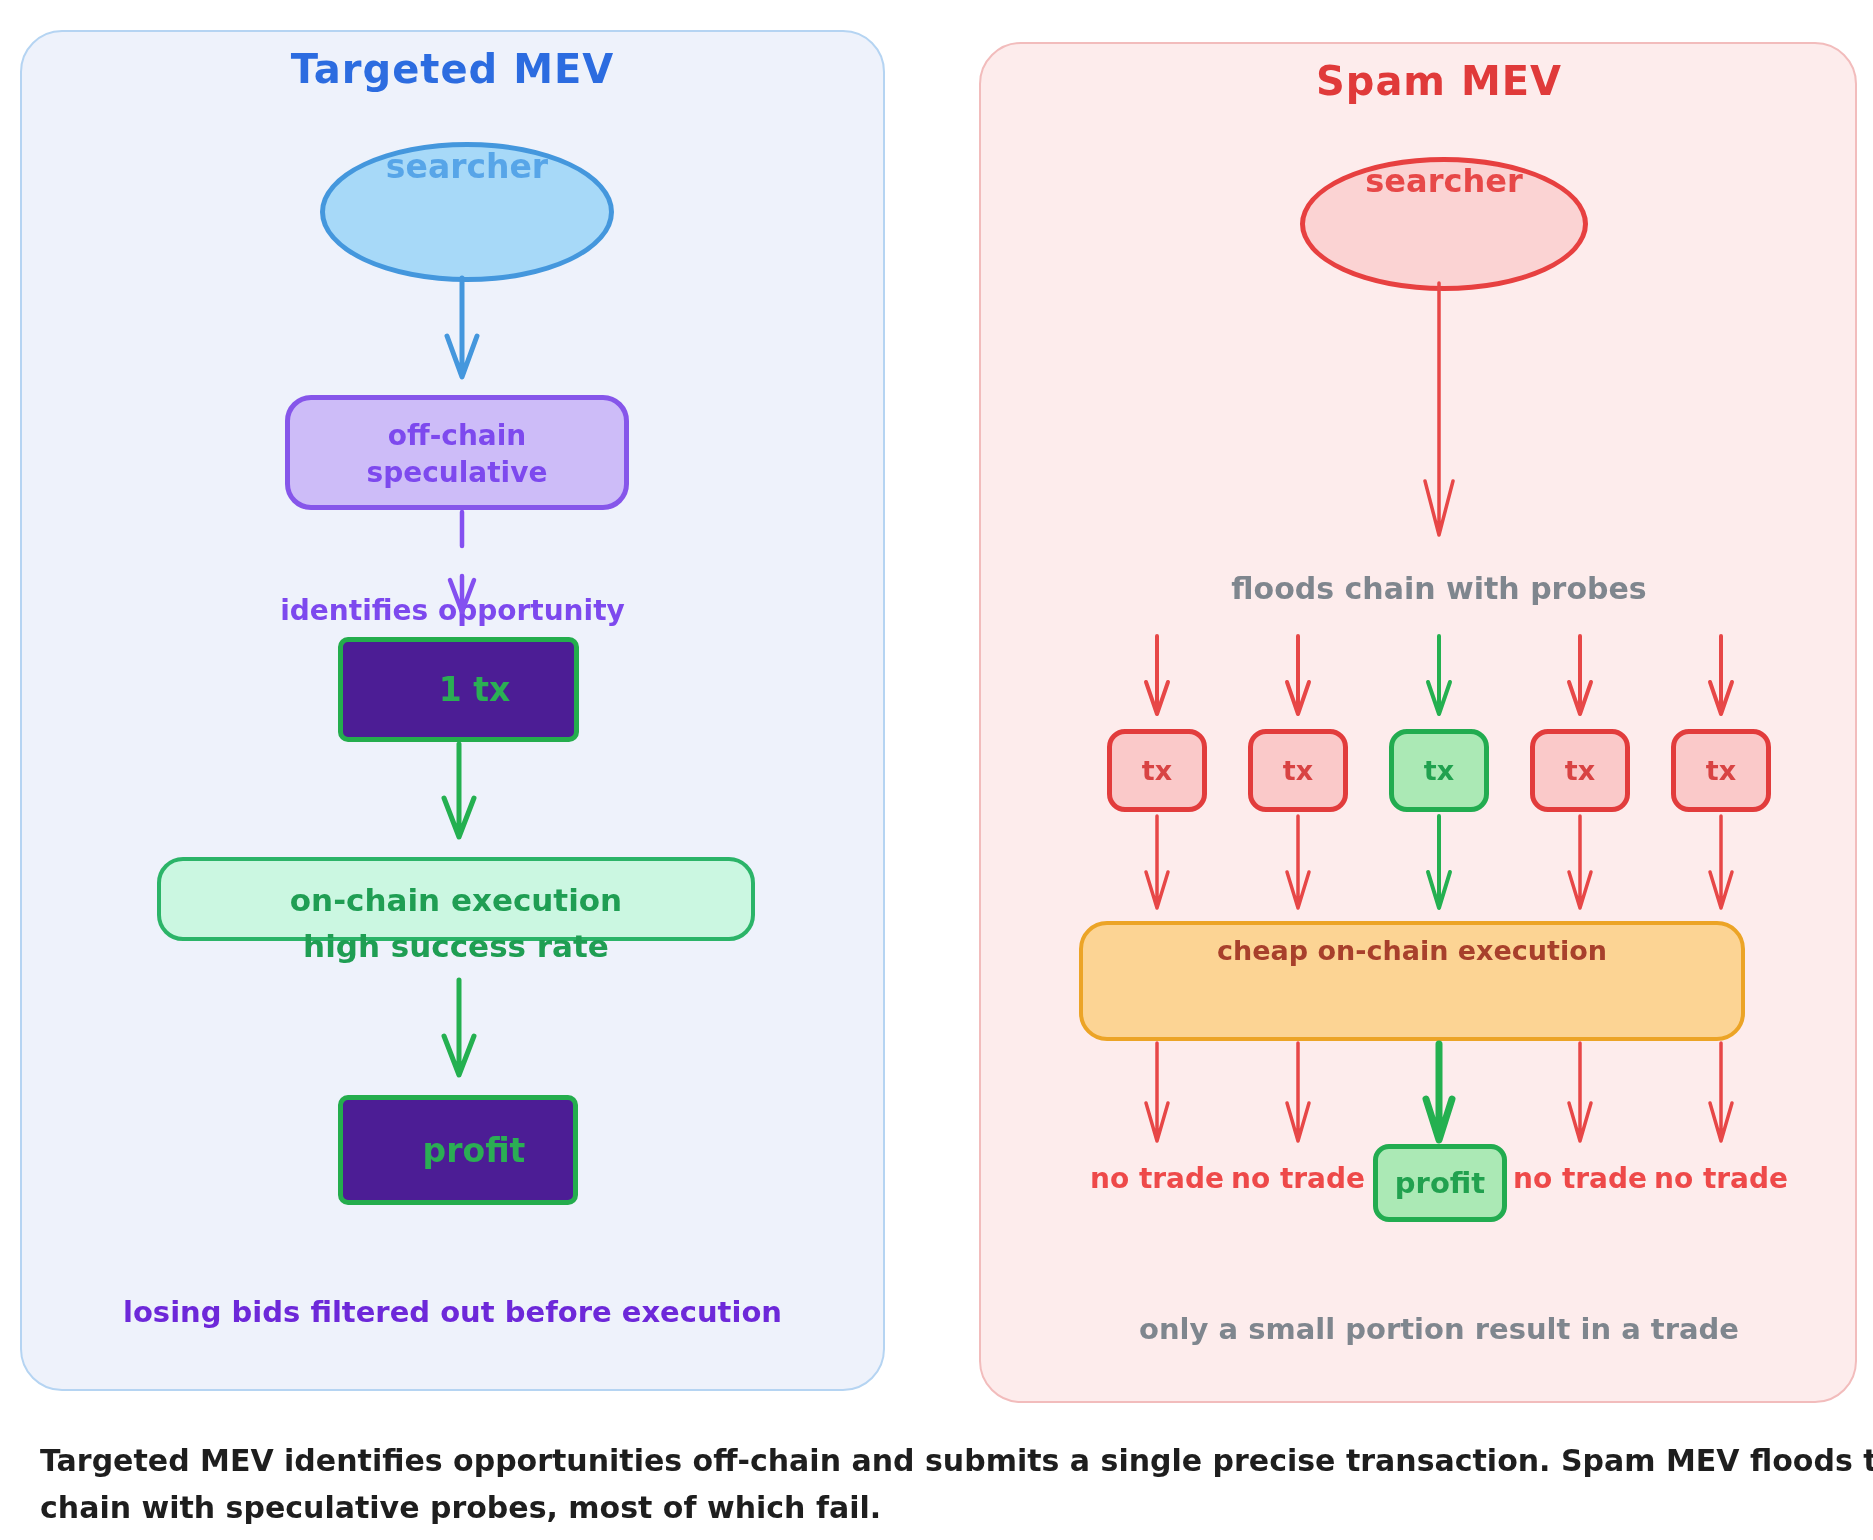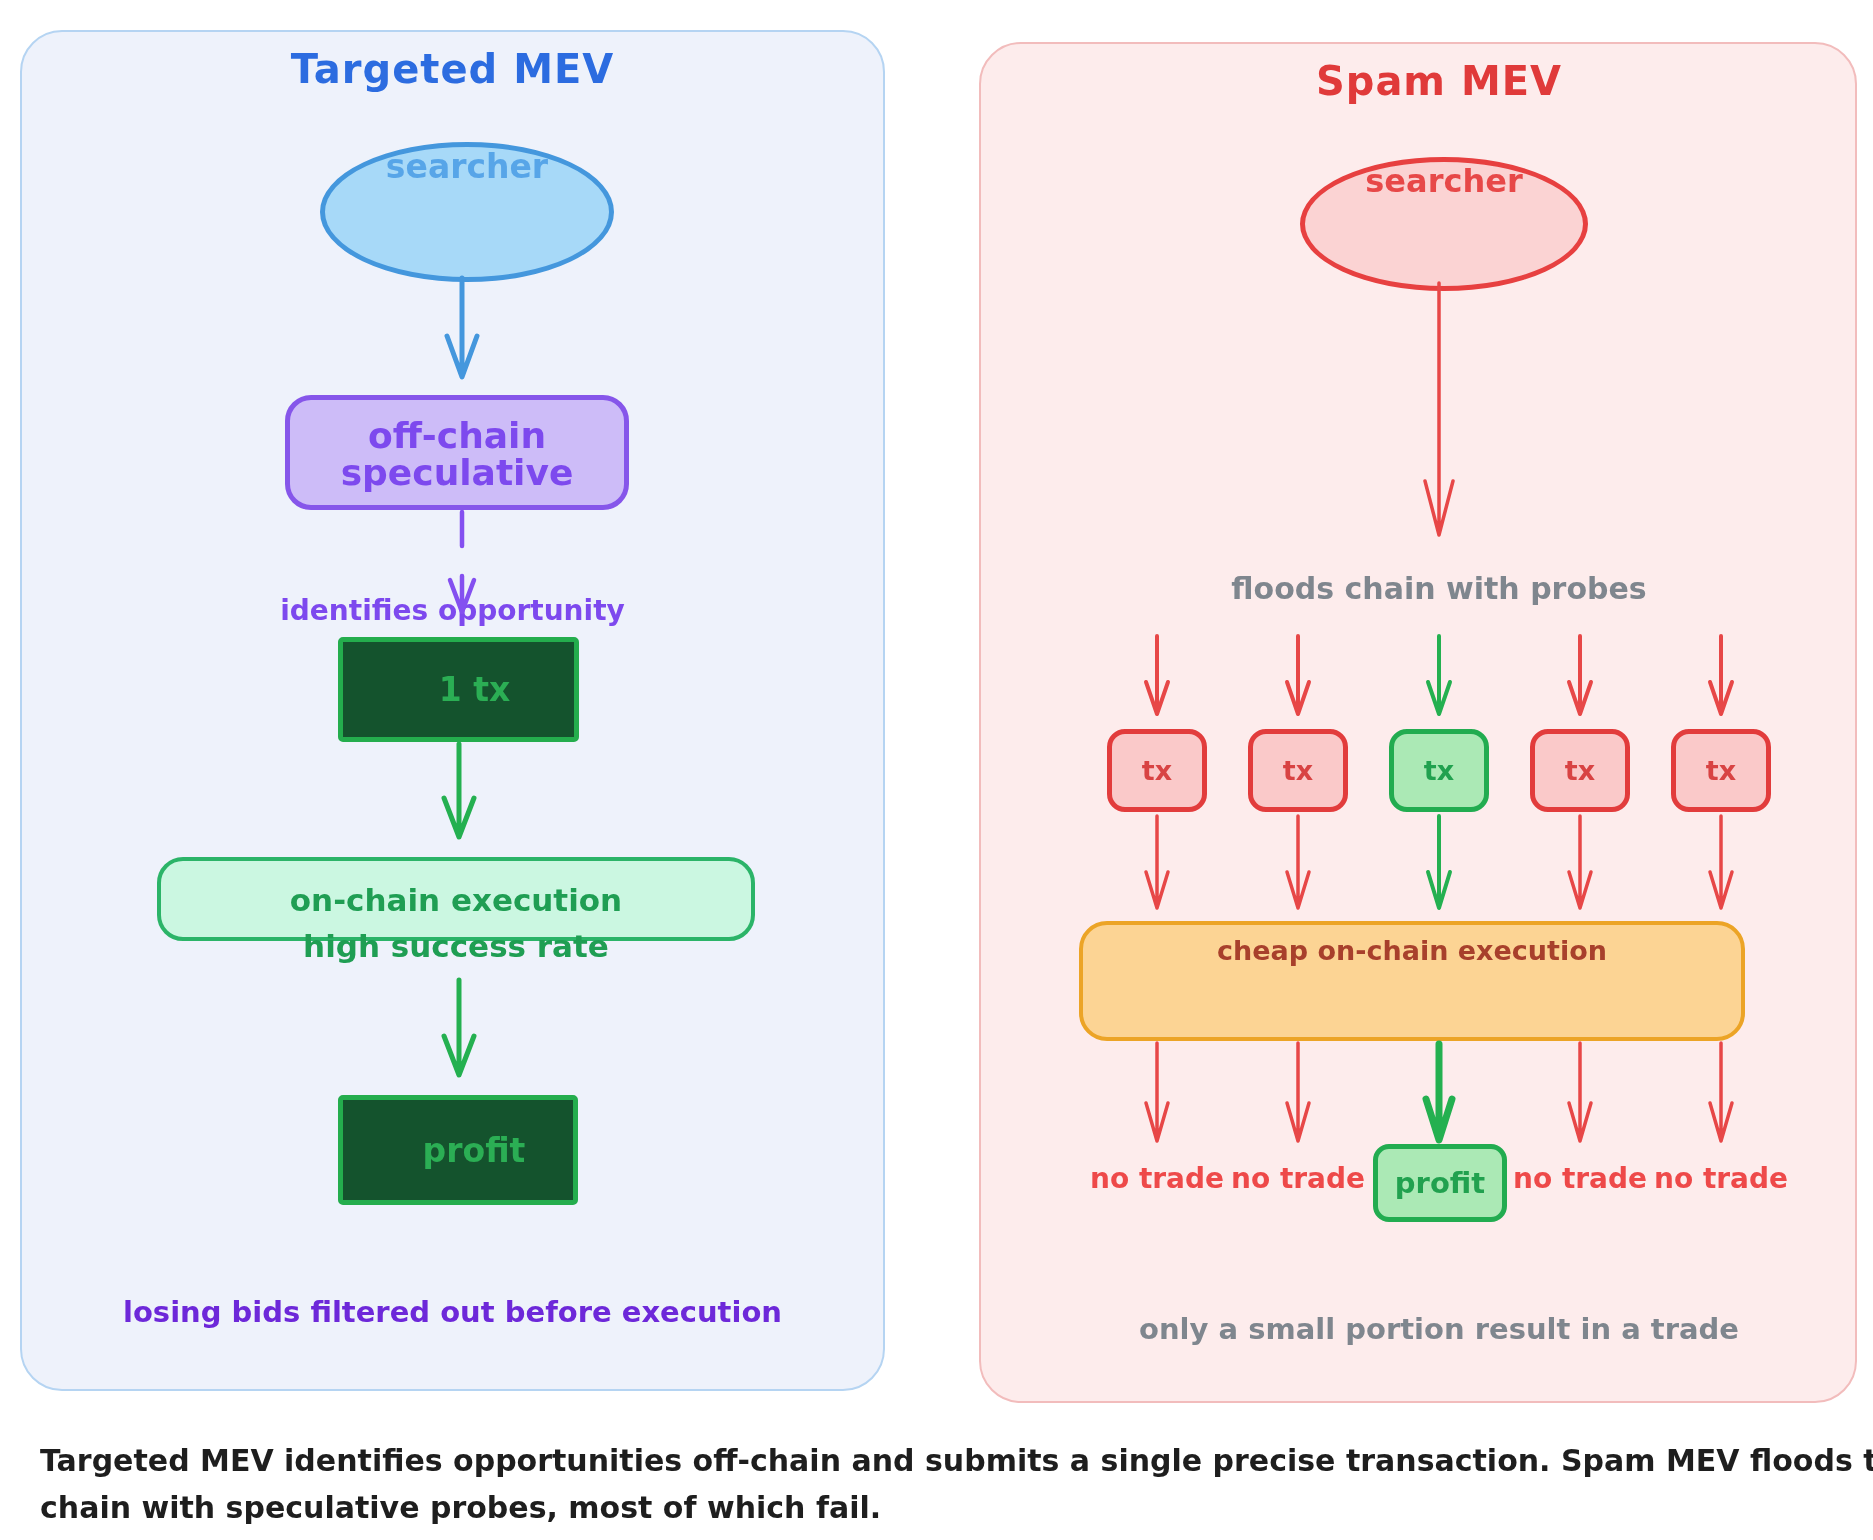--- a/index.html
+++ b/index.html
@@ -13,22 +13,22 @@
   .abs{position:absolute;}
   .ctr{left:0;right:0;text-align:center;}
   .ctrR{left:0;right:0;text-align:center;transform:translateX(21px);}
   .title{font-size:40px;font-weight:bold;letter-spacing:1px;}
   .t-blue{color:#2c6ce0;}
   .t-red{color:#e03a3a;}
   .ellipse{border-radius:50%;display:flex;justify-content:center;font-weight:600;}
   .ellipse.blue{background:#a7d9f8;border:5px solid #4497dd;color:#57a5e8;font-size:33px;}
   .ellipse.red{background:#fbd3d3;border:5px solid #e74040;color:#e74848;font-size:32px;}
   .box{box-sizing:border-box;text-align:center;font-weight:600;}
-  .box.purple{background:#cdbcf8;border:5px solid #8656ea;border-radius:26px;color:#7d49ee;font-size:36px;line-height:37px;padding-top:17px;}
-  .box.green{background:#14532d;border:5px solid #24ad4d;border-radius:5px;color:#2bae54;display:flex;align-items:center;justify-content:center;padding-left:32px;}
+  .box.purple{background:#cdbcf8;border:5px solid #8656ea;border-radius:26px;color:#7d49ee;font-size:28px;line-height:37px;padding-top:17px;}
+  .box.green{background:#4c1d95;border:5px solid #24ad4d;border-radius:10px;color:#2bae54;display:flex;align-items:center;justify-content:center;padding-left:32px;}
   .box.mint{background:#cbf7e1;border:4px solid #2bb468;border-radius:26px;color:#1f9e53;font-size:31px;line-height:46px;padding-top:16px;}
   .box.orange{background:#fcd494;border:4px solid #eca426;border-radius:28px;color:#a8402c;font-size:27px;line-height:52px;padding-top:0;}
   .box.pink{background:#fac9c9;border:5px solid #e23c3c;border-radius:18px;color:#d84343;display:flex;align-items:center;justify-content:center;font-size:27px;}
   .box.gtx{background:#abe9b5;border:5px solid #22ac50;border-radius:18px;color:#21a14f;display:flex;align-items:center;justify-content:center;font-size:27px;}
   .lbl{font-weight:600;}
   .gray{color:#6d28d9;}
   .grayR{color:#7f868e;}
   .purpletxt{color:#7d49ee;}
   .redtxt{color:#ee4949;}
   svg.arr{position:absolute;overflow:visible;}

